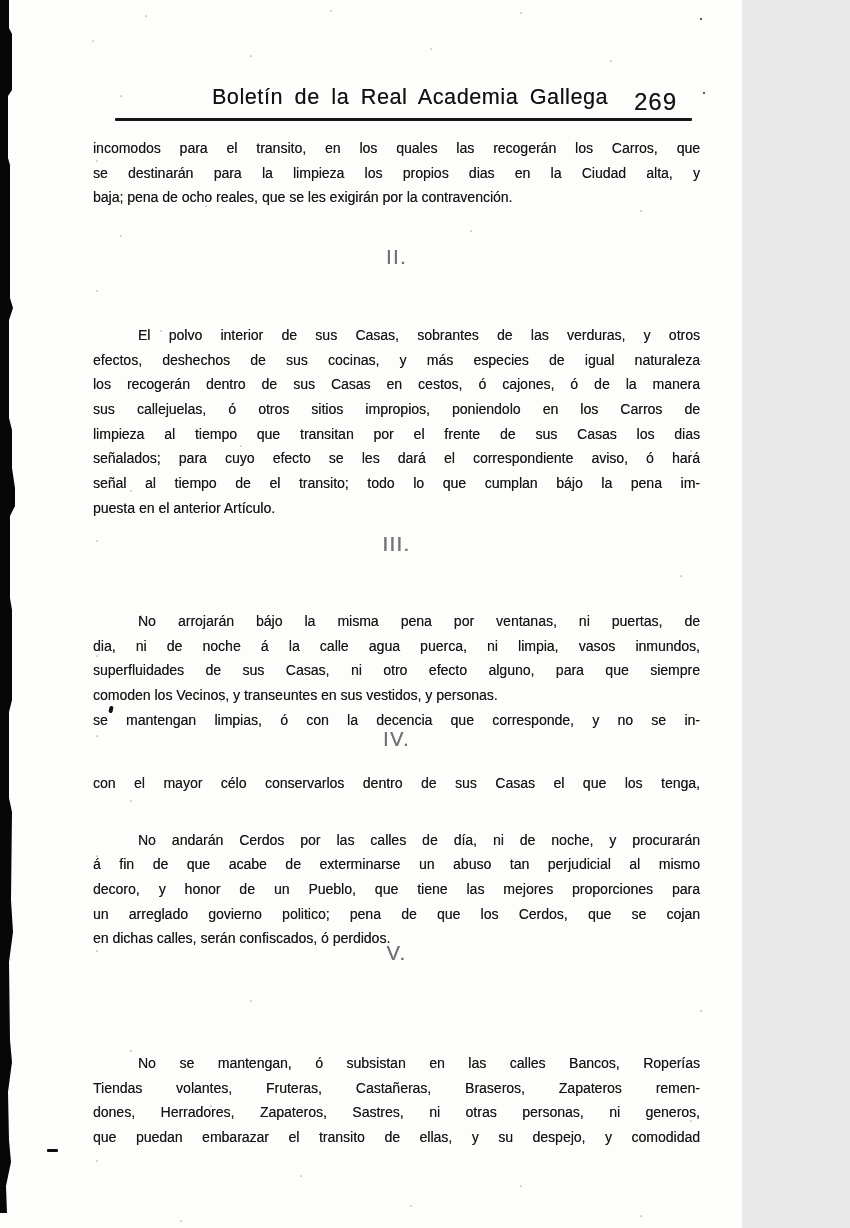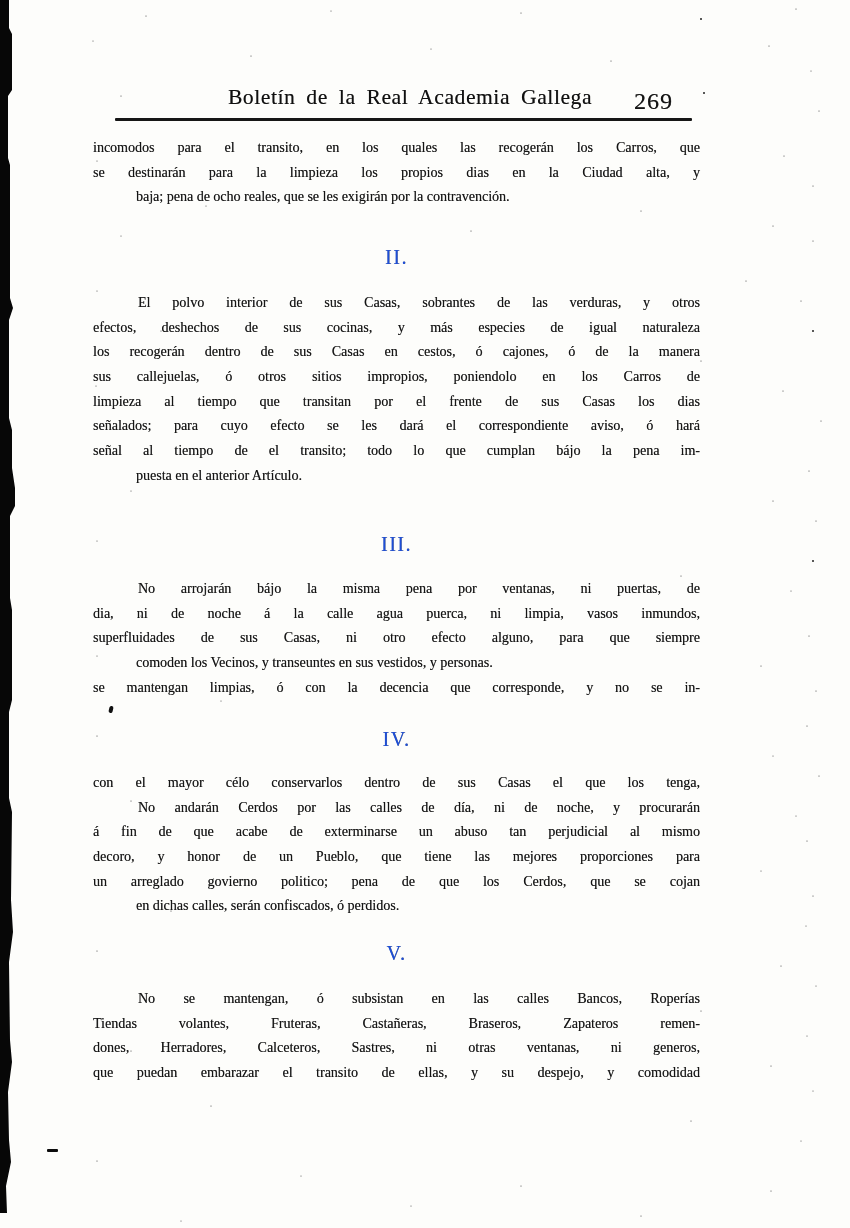--- a/index.html
+++ b/index.html
@@ -1,18 +1,18 @@
 <!DOCTYPE html>
 <html><head>
 <meta charset="utf-8">
 <style>
   html,body{margin:0;padding:0;background:#e8e8e8;}
   .page{
-    position:relative;width:850px;height:1228px;background:#fdfdfb;
-    overflow:hidden;font-family:Liberation Serif, serif;color:#141414;
+    position:relative;width:742px;height:1228px;background:#fdfdfb;
+    overflow:hidden;font-family:Liberation Sans, sans-serif;color:#141414;
     text-shadow:0.25px 0 0 rgba(10,10,10,.55);
   }
   
   .binding{
     position:absolute;left:0;top:0;width:16px;height:1228px;background:#070707;
     clip-path:polygon(0 0,9px 0,9px 28px,12px 34px,12px 90px,8px 96px,8px 158px,
       10px 165px,10px 298px,13px 308px,9px 320px,9px 418px,12px 430px,12px 468px,
       15px 488px,15px 506px,10px 516px,10px 598px,12px 610px,12px 700px,9px 712px,
       9px 798px,12px 812px,11px 900px,13px 932px,9px 962px,10px 1040px,12px 1062px,
       8px 1092px,9px 1140px,11px 1162px,6px 1186px,7px 1213px,0 1213px);
@@ -21,25 +21,25 @@
     position:absolute;left:110px;top:85px;width:600px;text-align:center;
     font-size:21.5px;letter-spacing:.6px;word-spacing:5px;color:#101010;
   }
   .hdr-num{position:absolute;left:634px;top:88px;font-size:24px;letter-spacing:1px;}
   .rule{position:absolute;left:115px;top:118px;width:577px;height:3px;background:#161616;border-radius:1px;}
   .para{position:absolute;left:93px;width:607px;font-size:14px;}
   .line{
     height:24.7px;line-height:24.7px;white-space:normal;
     text-align:justify;text-align-last:justify;
   }
-  .line.end{text-align-last:left;margin-left:43px;}
-  .line.indent{text-indent:45px;}
+  .line.end{text-align-last:left;}
+  .line.indent{text-indent:45px;margin-top:32px;}
   .sec-heading{
     position:absolute;left:93px;width:607px;text-align:center;
-    font-size:20px;letter-spacing:1.5px;color:#1d4ed8;
+    font-size:20px;letter-spacing:1.5px;color:#737373;
   }
   
   .speck{position:absolute;left:0;top:0;width:2px;height:2px;background:transparent;border-radius:50%;
     box-shadow:
       145px 15px 0 -.5px #222,330px 10px 0 -.5px #333,520px 12px 0 -.5px #222,
       700px 18px 0 0 #222,795px 8px 0 -.5px #222,92px 40px 0 -.5px #333,
       250px 55px 0 -.5px #222,430px 48px 0 -.5px #333,610px 60px 0 -.5px #222,
       768px 45px 0 -.5px #222,810px 70px 0 -.5px #333,120px 95px 0 -.5px #222,
       703px 92px 0 0 #222,818px 110px 0 -.5px #222,96px 160px 0 -.5px #333,
       300px 150px 0 -.5px #222,520px 145px 0 -.5px #333,783px 155px 0 -.5px #222,
@@ -113,20 +113,20 @@
   <div class="para" style="top:771px">
     <div class="line">con el mayor célo conservarlos dentro de sus Casas el que los tenga,</div>
     <div class="line indent">No andarán Cerdos por las calles de día, ni de noche, y procurarán</div>
     <div class="line">á fin de que acabe de exterminarse un abuso tan perjudicial al mismo</div>
     <div class="line">decoro, y honor de un Pueblo, que tiene las mejores proporciones para</div>
     <div class="line">un arreglado govierno politico; pena de que los Cerdos, que se cojan</div>
     <div class="line end">en dichas calles, serán confiscados, ó perdidos.</div>
   </div>
 
   <div class="sec-heading" style="top:942px">V.</div>
-  <div class="para" style="top:987px">
+  <div class="para" style="top:1019px">
     <div class="line indent">No se mantengan, ó subsistan en las calles Bancos, Roperías</div>
     <div class="line">Tiendas volantes, Fruteras, Castañeras, Braseros, Zapateros remen-</div>
-    <div class="line">dones, Herradores, Calceteros, Sastres, ni otras ventanas, ni generos,</div>
+    <div class="line">dones, Herradores, Zapateros, Sastres, ni otras personas, ni generos,</div>
     <div class="line">que puedan embarazar el transito de ellas, y su despejo, y comodidad</div>
   </div>
 
 </div>
 
 </body></html>

